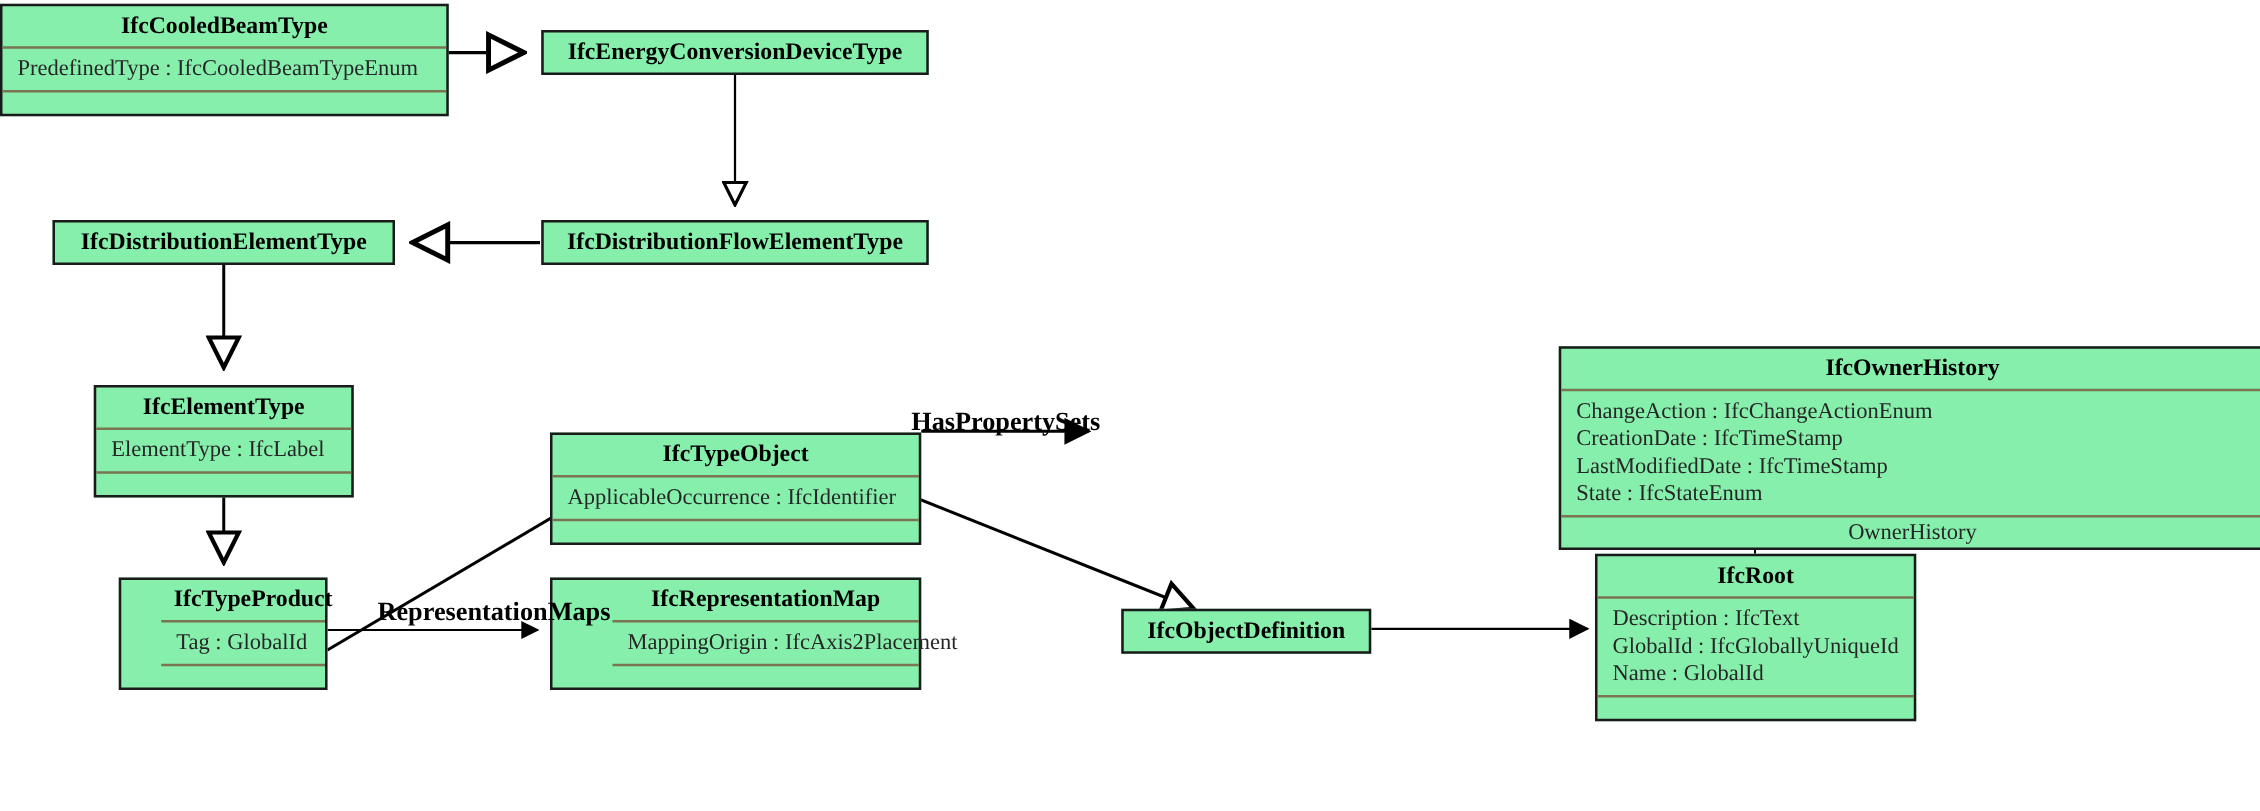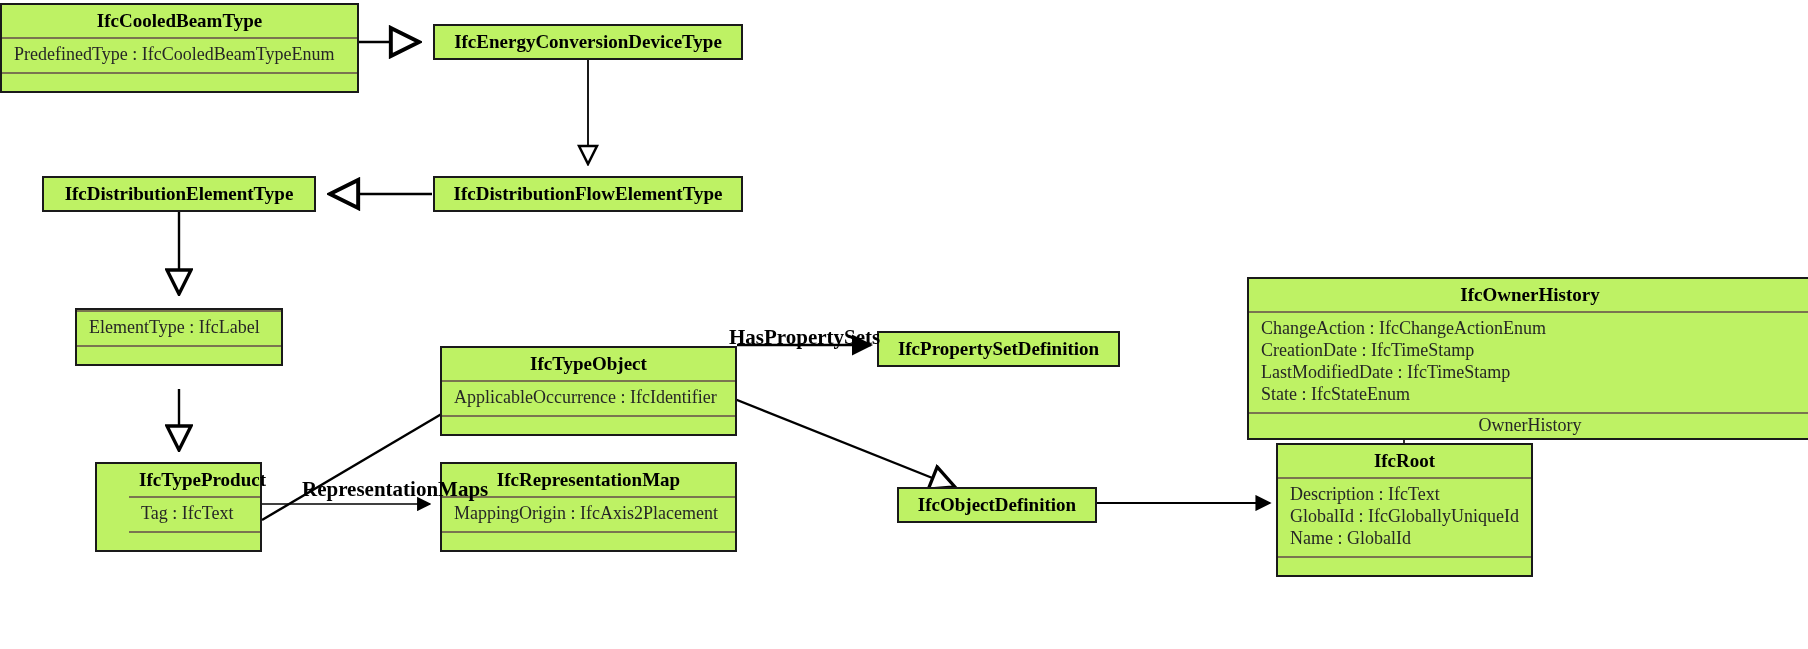--- a/index.html
+++ b/index.html
@@ -19,21 +19,21 @@
     position: absolute;
     left: 0;
     top: 0;
     width: 1808px;
     height: 649px;
     pointer-events: none;
   }
   .uml-class {
     position: absolute;
     box-sizing: border-box;
-    background: #bef264;
+    background: #86efac;
     border: 2px solid #1a1a1a;
     z-index: 5;
   }
   .uml-name {
     font-weight: bold;
     font-size: 19px;
     text-align: center;
     color: #000000;
     padding: 6px 10px 7px 10px;
     line-height: 1.0;
@@ -136,66 +136,64 @@
 
   <div class="uml-class" style="left:433px; top:176px; width:310px;">
     <div class="uml-name">IfcDistributionFlowElementType</div>
   </div>
 
   <div class="uml-class" style="left:42px; top:176px; width:274px;">
     <div class="uml-name">IfcDistributionElementType</div>
   </div>
 
   <div class="uml-class" style="left:75px; top:308px; width:208px;">
+    <div class="uml-name">IfcElementType</div>
     <div class="uml-divider"></div>
     <div class="uml-attrs">
       <div class="uml-attr">ElementType : IfcLabel</div>
     </div>
     <div class="uml-divider"></div>
     <div class="uml-ops"></div>
   </div>
 
   <div class="uml-class" style="left:440px; top:308px; width:297px;margin-top:38px;">
     <div class="uml-name">IfcTypeObject</div>
     <div class="uml-divider"></div>
     <div class="uml-attrs">
       <div class="uml-attr">ApplicableOccurrence : IfcIdentifier</div>
     </div>
     <div class="uml-divider"></div>
     <div class="uml-ops"></div>
   </div>
 
-  <div class="uml-class" style="left:877px; top:331px; width:243px;">
-    <div class="uml-name">IfcPropertySetDefinition</div>
-  </div>
 
   <div class="uml-class" style="left:1247px; top:277px; width:566px;">
     <div class="uml-name">IfcOwnerHistory</div>
     <div class="uml-divider"></div>
     <div class="uml-attrs">
       <div class="uml-attr">ChangeAction : IfcChangeActionEnum</div>
       <div class="uml-attr">CreationDate : IfcTimeStamp</div>
       <div class="uml-attr">LastModifiedDate : IfcTimeStamp</div>
       <div class="uml-attr">State : IfcStateEnum</div>
     </div>
     <div class="uml-divider"></div>
     <div class="uml-footer">OwnerHistory</div>
   </div>
 
   <div class="uml-class" style="left:95px; top:462px; width:167px;padding-left:32px;">
     <div class="uml-name">IfcTypeProduct</div>
     <div class="uml-divider"></div>
     <div class="uml-attrs">
-      <div class="uml-attr">Tag : IfcText</div>
-    </div>
-    <div class="uml-divider"></div>
-    <div class="uml-ops"></div>
-  </div>
-
-  <div class="uml-class" style="left:440px; top:462px; width:297px;">
+      <div class="uml-attr">Tag : GlobalId</div>
+    </div>
+    <div class="uml-divider"></div>
+    <div class="uml-ops"></div>
+  </div>
+
+  <div class="uml-class" style="left:440px; top:462px; width:297px;padding-left:48px;">
     <div class="uml-name">IfcRepresentationMap</div>
     <div class="uml-divider"></div>
     <div class="uml-attrs">
       <div class="uml-attr">MappingOrigin : IfcAxis2Placement</div>
     </div>
     <div class="uml-divider"></div>
     <div class="uml-ops"></div>
   </div>
 
   <div class="uml-class" style="left:897px; top:487px; width:200px;">

